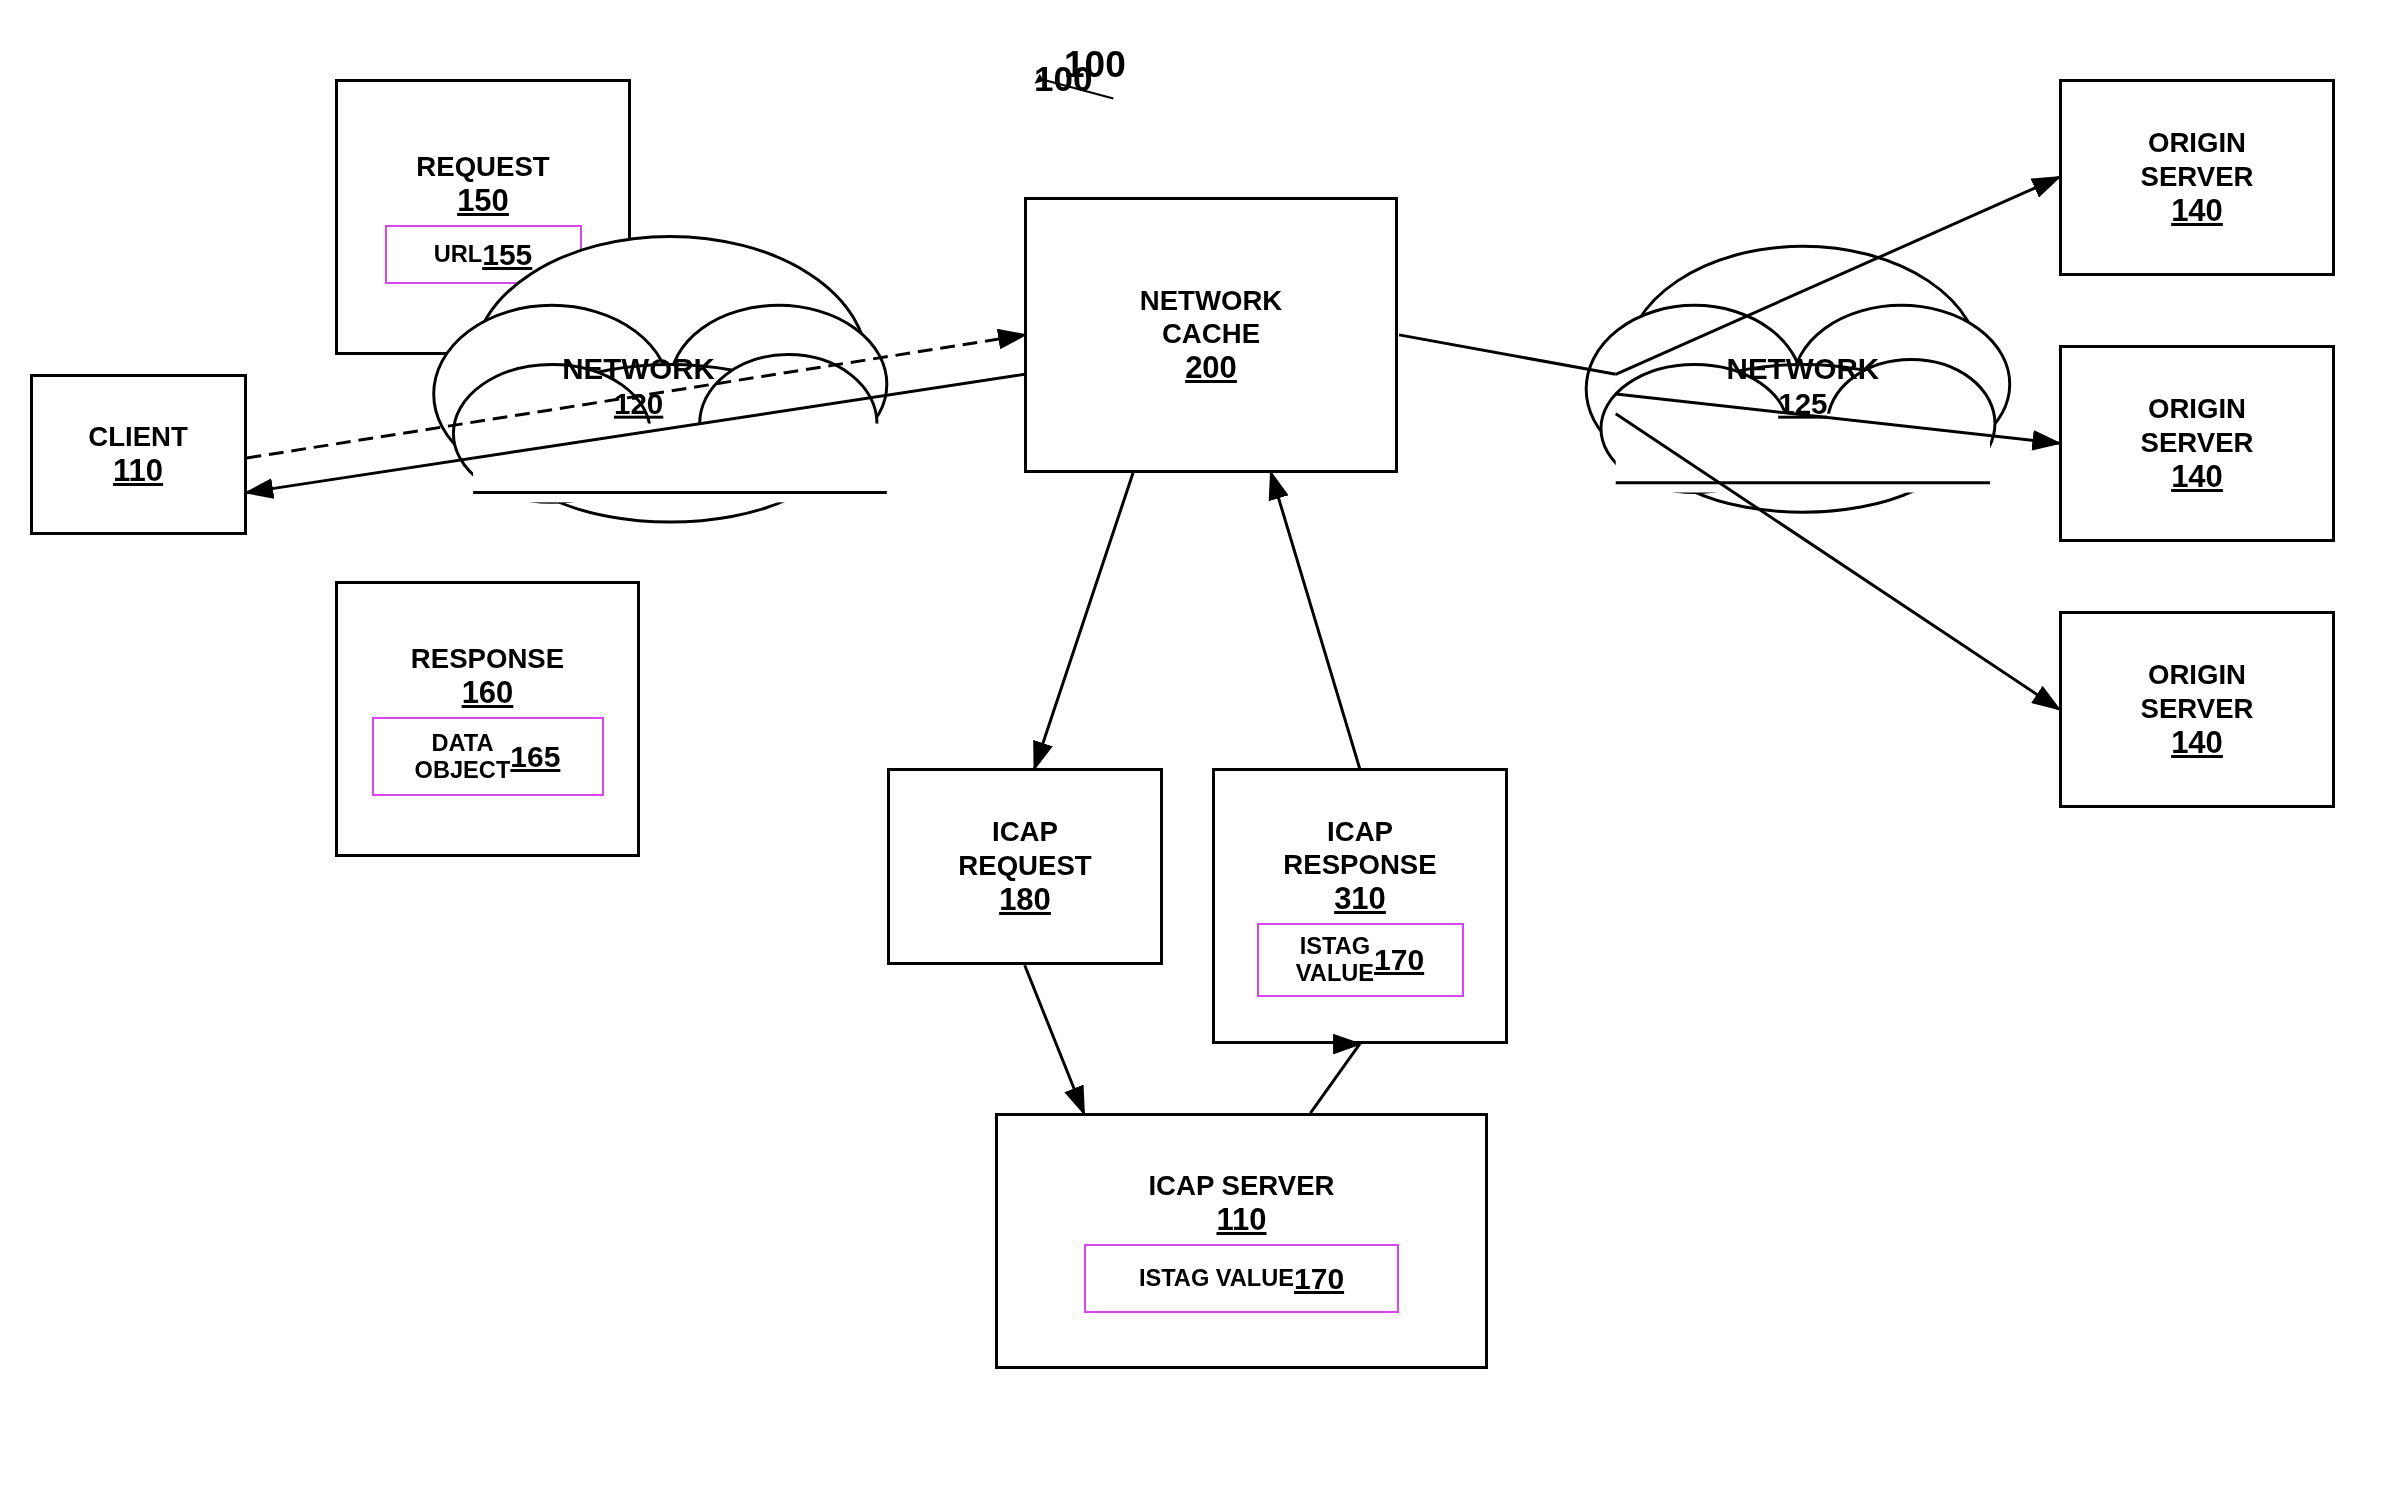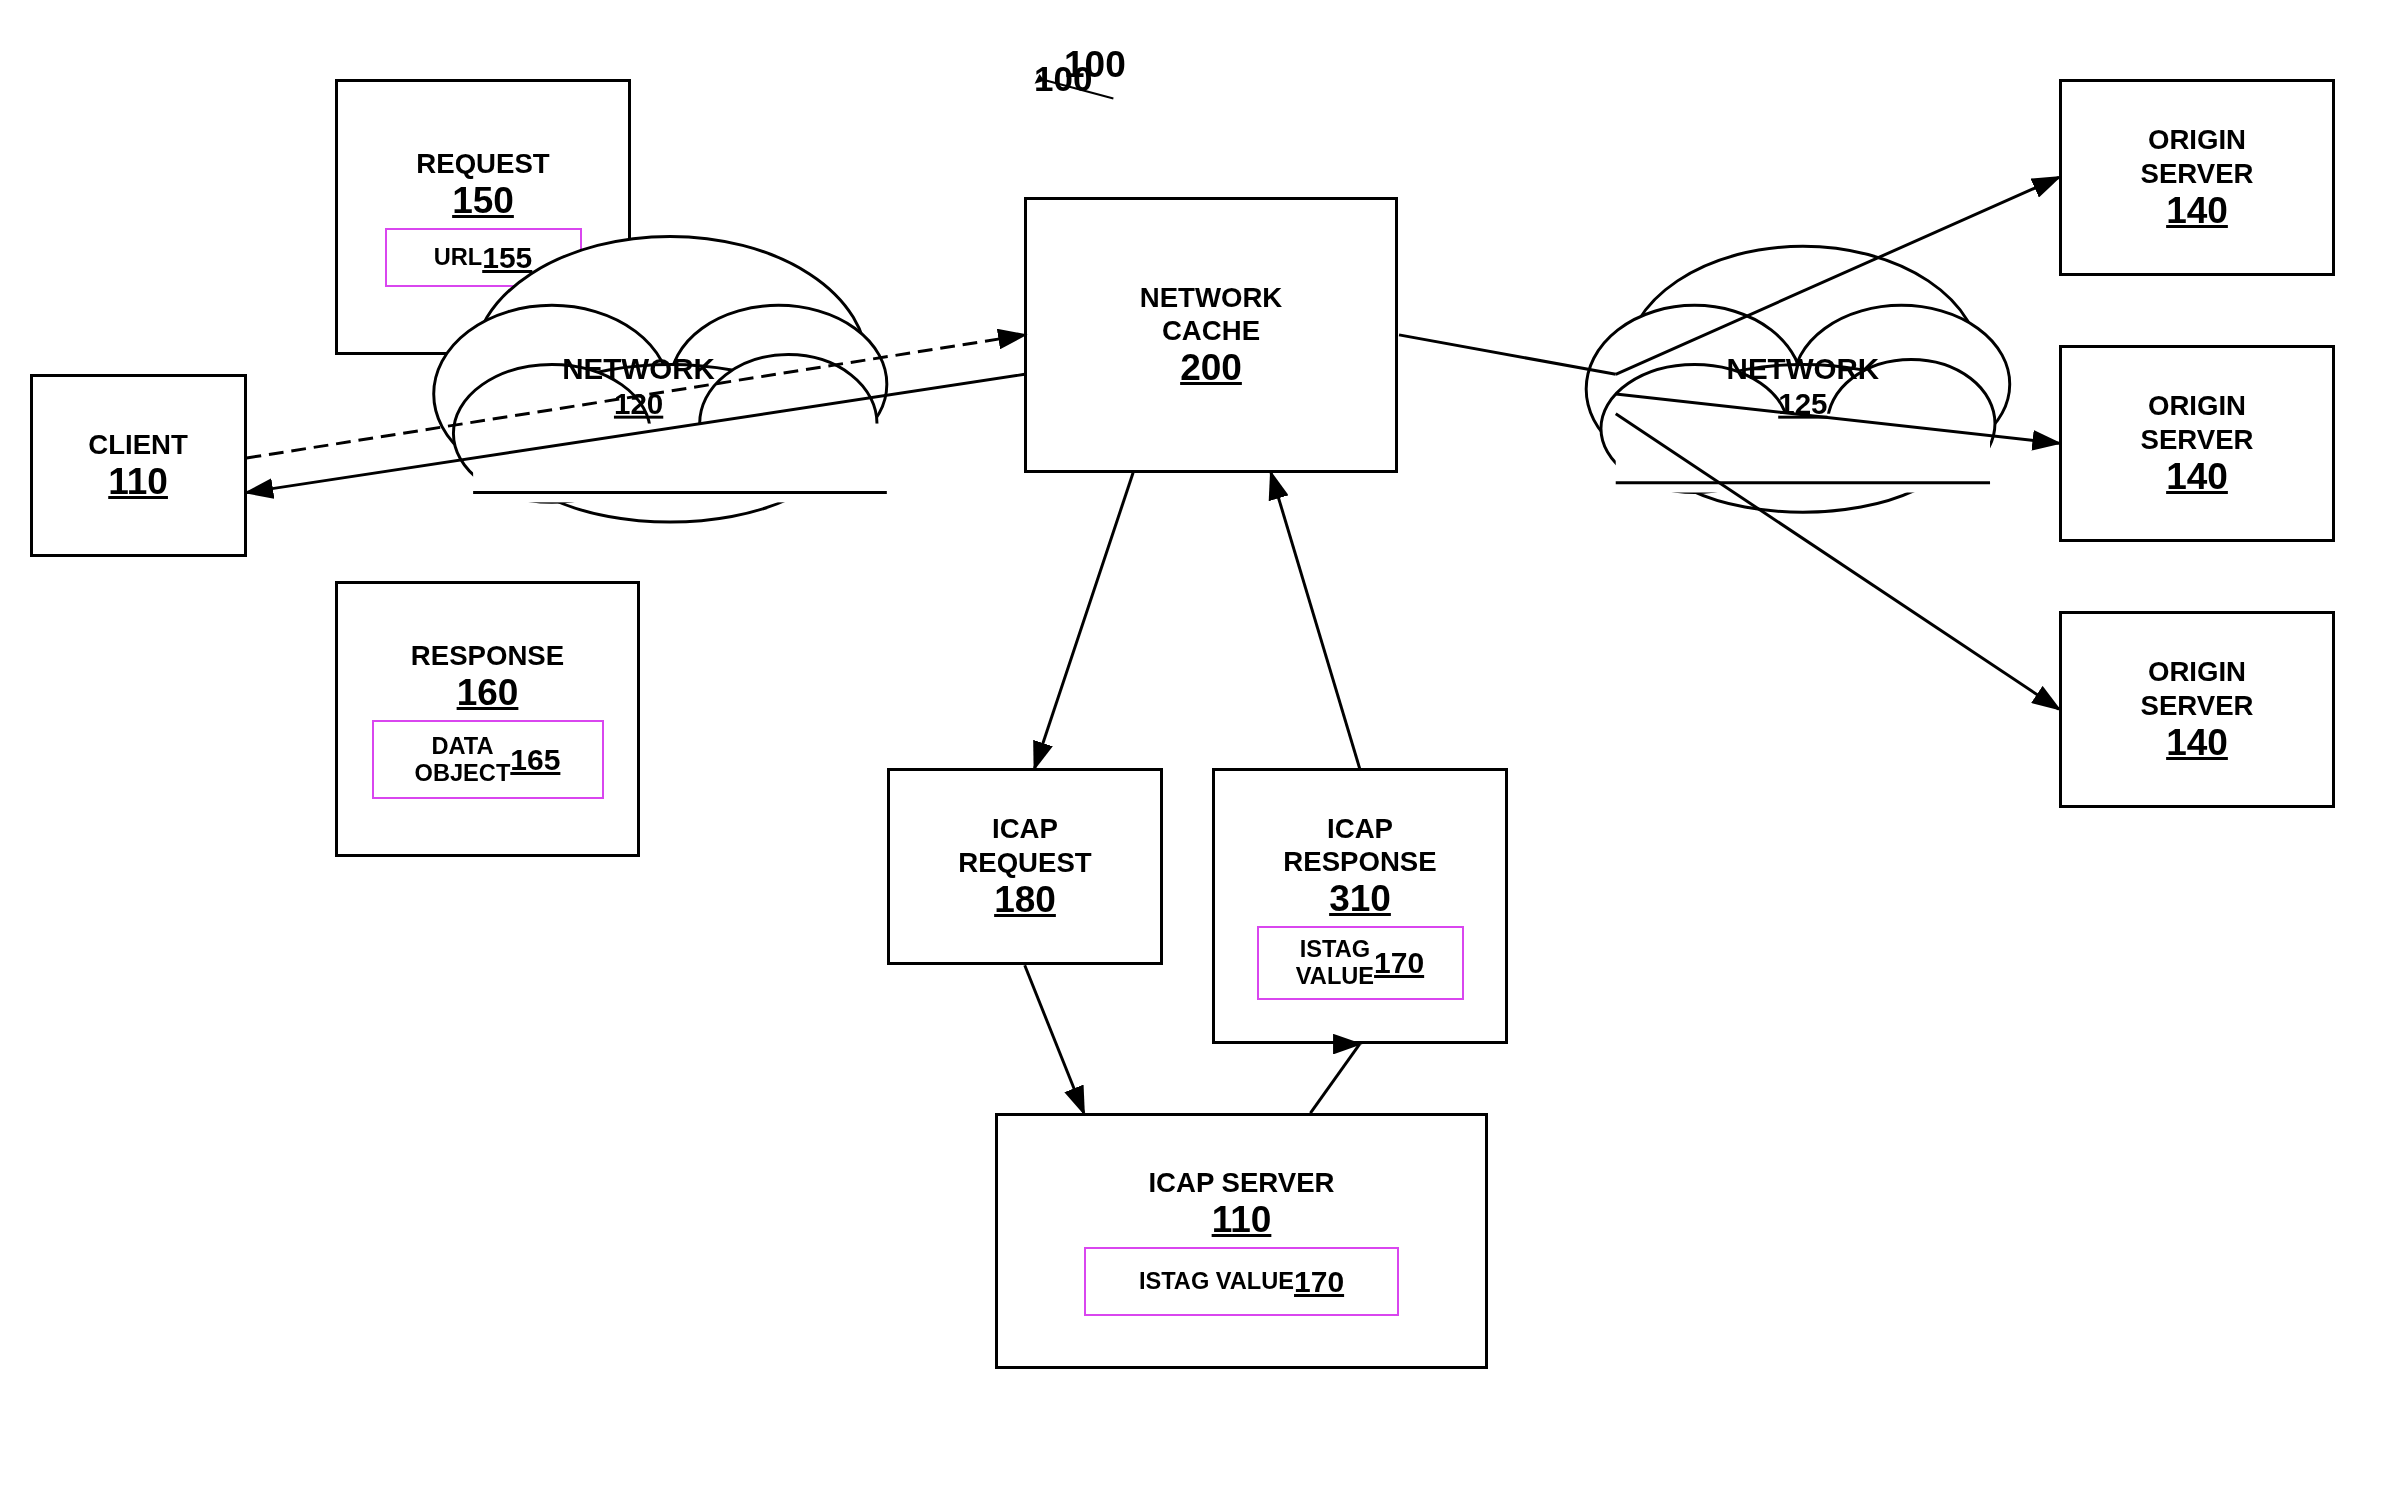--- a/index.html
+++ b/index.html
@@ -30,21 +30,21 @@
       text-align: center;
     }
 
     .box-label {
       font-size: 27.6px;
       font-weight: bold;
       line-height: 1.2;
     }
 
     .box-number {
-      font-size: 37px;
+      font-size: 31px;
       font-weight: bold;
       text-decoration: underline;
     }
 
     .inner-box {
       border: 2px solid #d946ef;
       background: #fff;
       display: flex;
       align-items: center;
       justify-content: center;
@@ -79,21 +79,21 @@
       font-weight: bold;
     }
   </style>
 </head>
 <body>
 
 <div class="diagram-container">
 
   <div class="diagram-number" style="left:1034px; top:59px;">100</div>
 
-  <div class="box" style="left:29.6px; top:374px; width:217px; height:183px;">
+  <div class="box" style="left:29.6px; top:374px; width:217px; height:161px;">
     <span class="box-label">CLIENT</span>
     <span class="box-number">110</span>
   </div>
 
   <div class="box" style="left:335px; top:79px; width:296px; height:276px;">
     <span class="box-label">REQUEST</span>
     <span class="box-number">150</span>
     <div class="inner-box" style="width:197px; height:59px;">
       <span class="inner-box-text">URL</span>
       <span class="inner-box-num">155</span>

